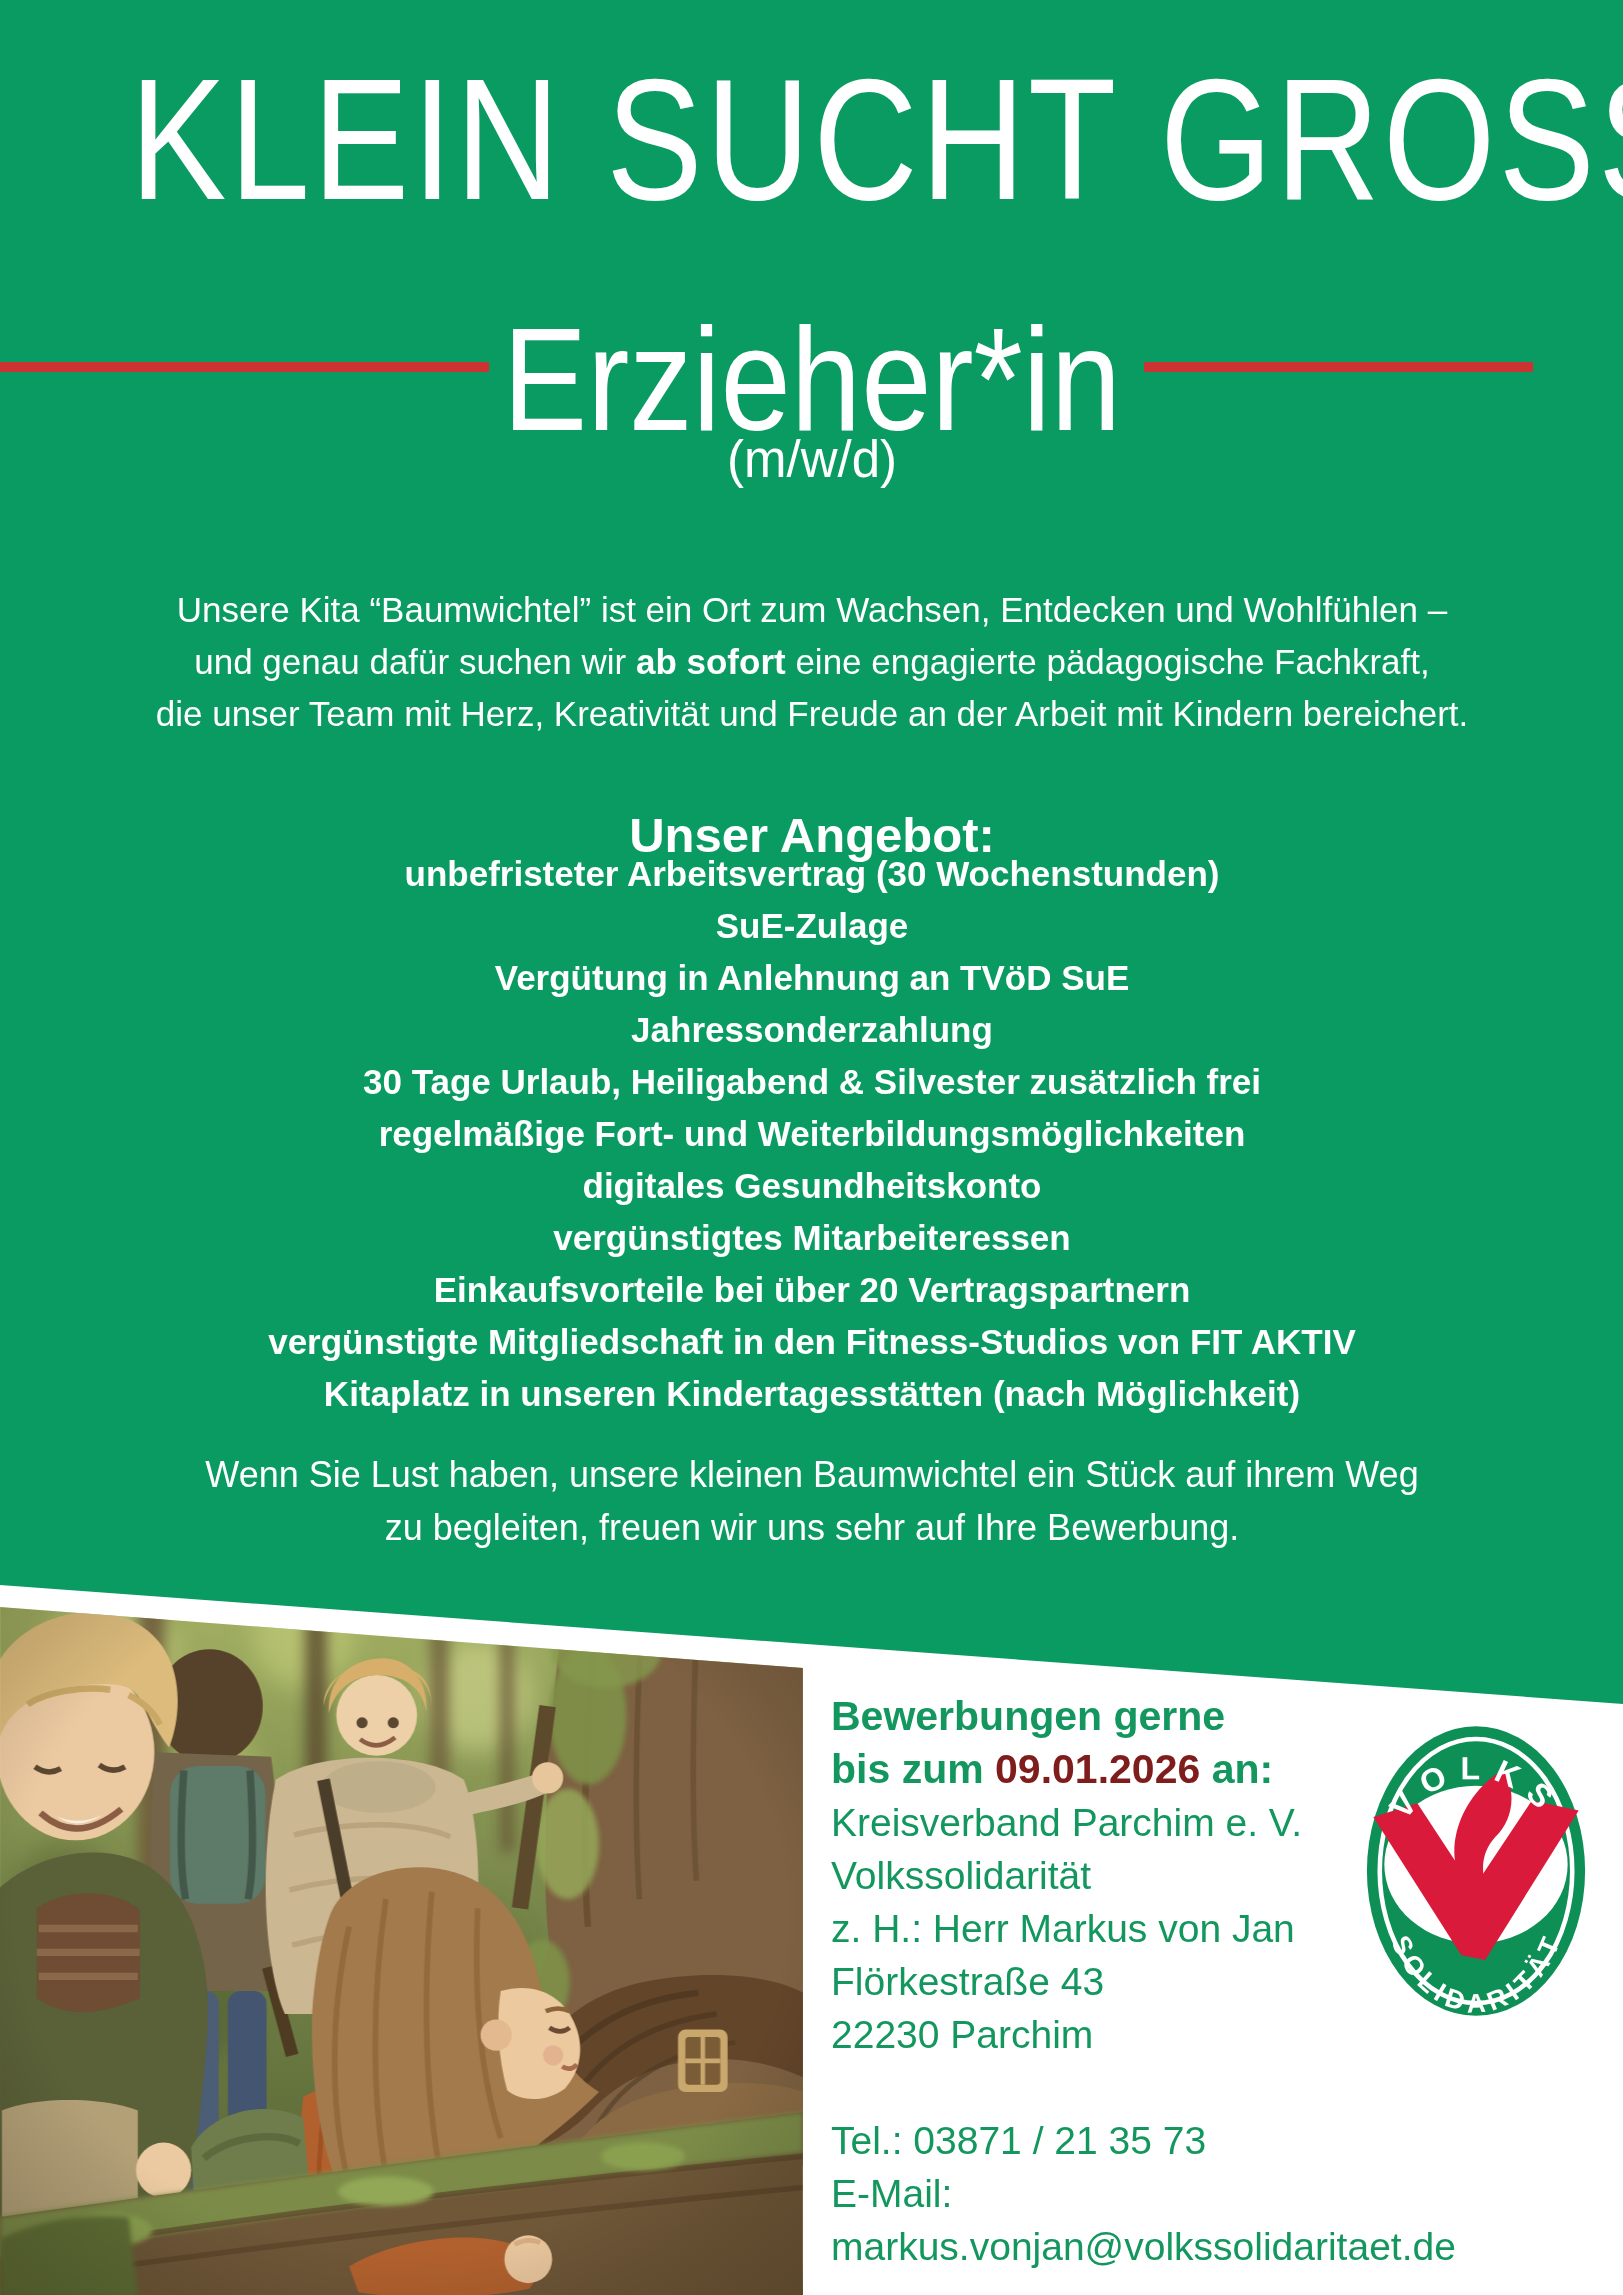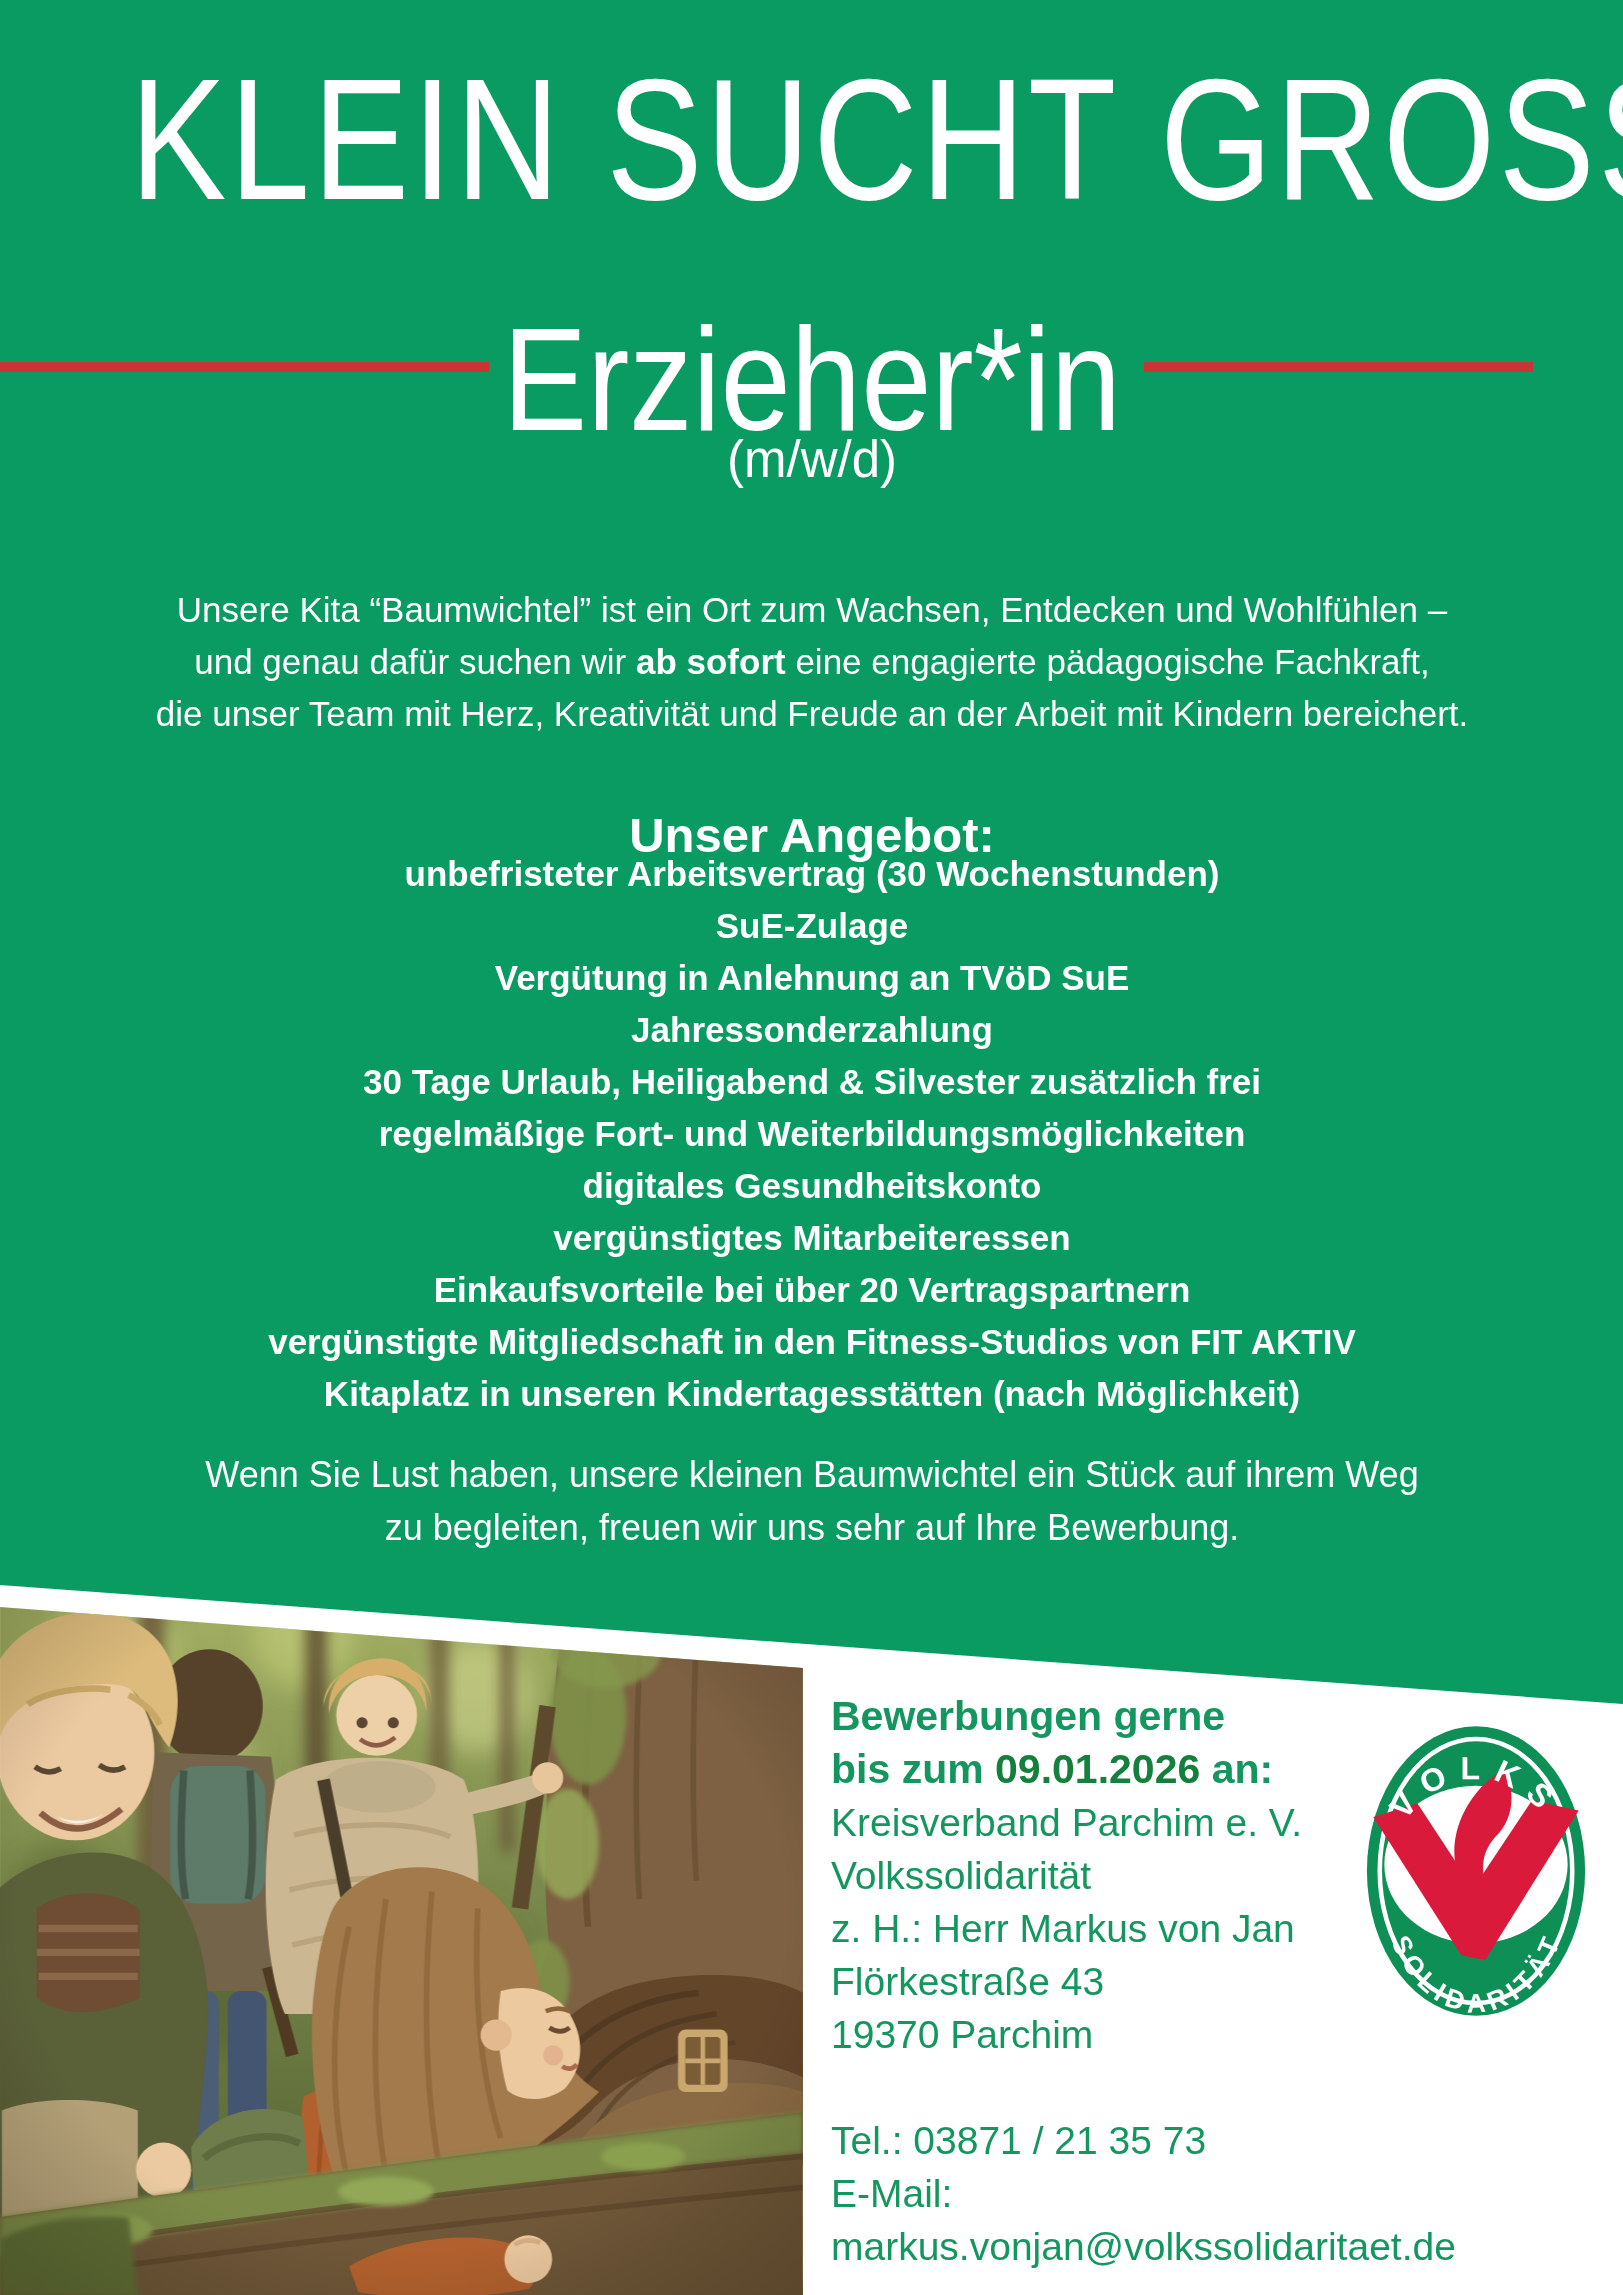--- a/index.html
+++ b/index.html
@@ -33,21 +33,21 @@
     position:absolute;left:0;top:1596px;width:803px;height:700px;
     clip-path:polygon(0 11px,803px 72px,803px 700px,0 700px);
   }
   .photo svg{display:block;}
   
   .contact{
     position:absolute;left:831px;top:1690px;width:698px;
     color:#14975e;font-size:39px;line-height:53px;font-weight:400;
   }
   .contact .lead{font-weight:700;font-size:41px;}
-  .date-red{color:#15803d;}
+  .date-red{color:#7f1d1d;}
   .contact-gap{height:53px;}
   
   .logo{position:absolute;left:1366px;top:1725px;width:220px;height:292px;}
   .logo svg{display:block;}
   .logo text{font-family:"Liberation Sans",sans-serif;font-weight:700;fill:#ffffff;}
 </style>
 </head>
 <body>
 
 <div class="poster">
@@ -257,21 +257,21 @@
     </svg>
   </div>
 
   <div class="contact">
     <div class="lead">Bewerbungen gerne</div>
     <div class="lead"><span>bis zum </span><span class="date-red">09.01.2026</span><span> an:</span></div>
     <div>Kreisverband Parchim e. V.</div>
     <div>Volkssolidarität</div>
     <div>z. H.: Herr Markus von Jan</div>
     <div>Flörkestraße 43</div>
-    <div>19370 Parchim</div>
+    <div>22230 Parchim</div>
     <div class="contact-gap"></div>
     <div>Tel.: 03871 / 21 35 73</div>
     <div>E-Mail:</div>
     <div>markus.vonjan@volkssolidaritaet.de</div>
   </div>
 
   <div class="logo">
     <svg viewBox="0 0 240 318" width="220" height="292">
       <ellipse cx="120" cy="159" rx="119" ry="158" fill="#0e8f55"></ellipse>
       <ellipse cx="120" cy="152" rx="100" ry="86" fill="#ffffff"></ellipse>

